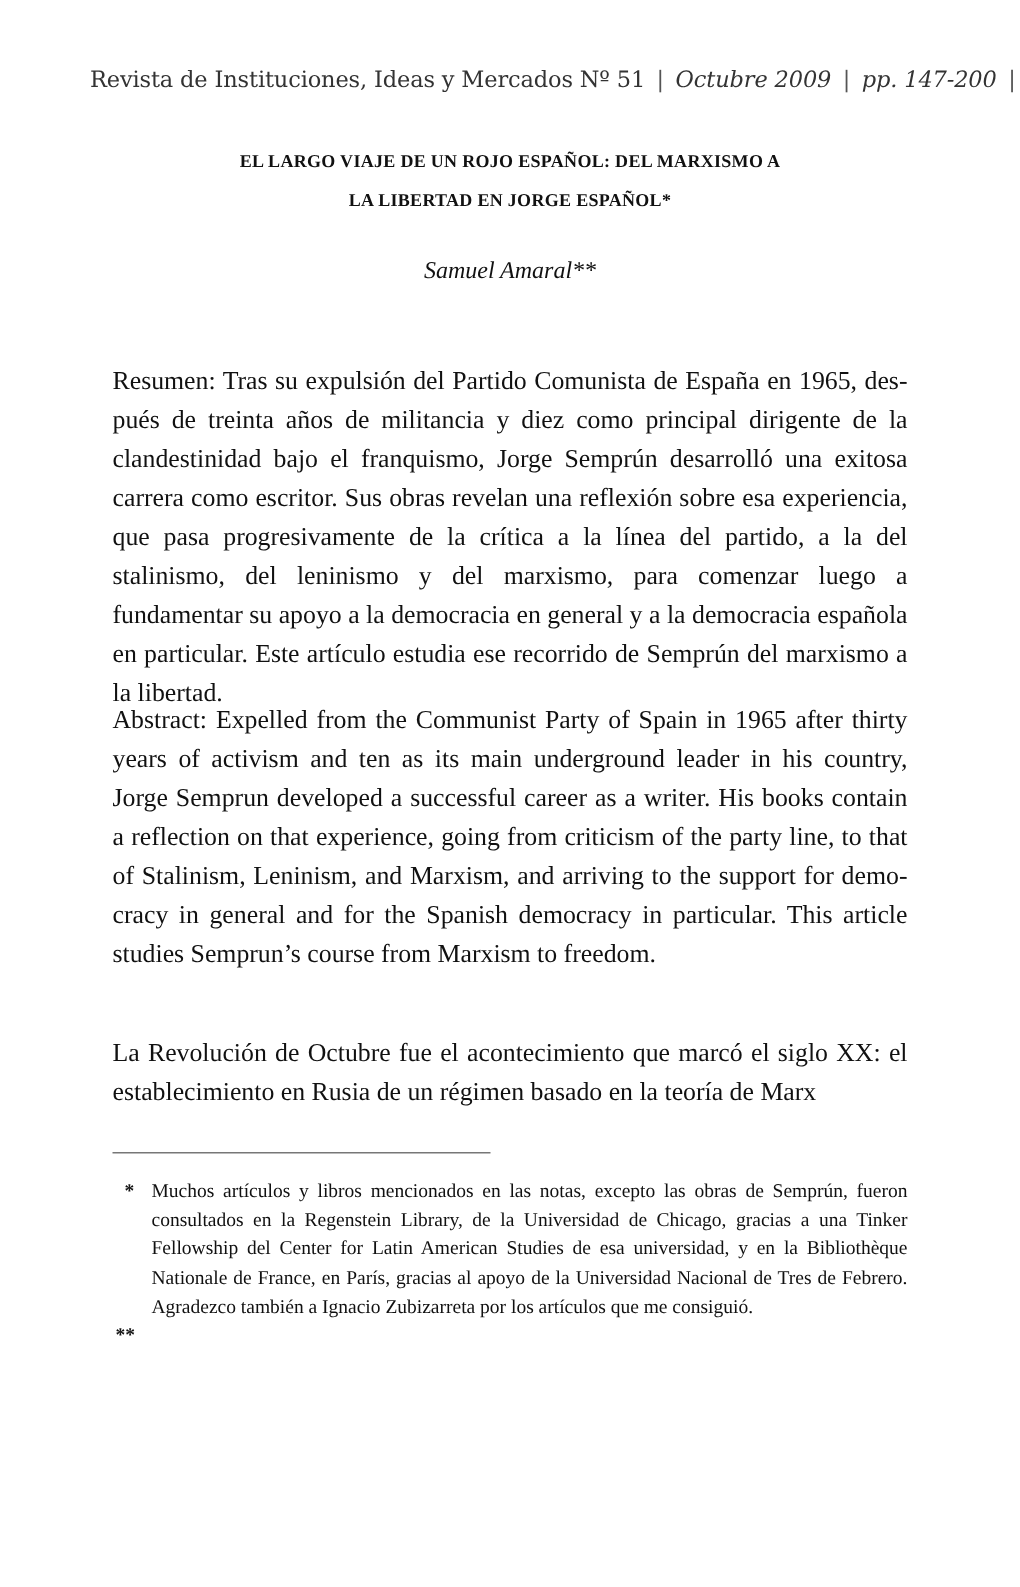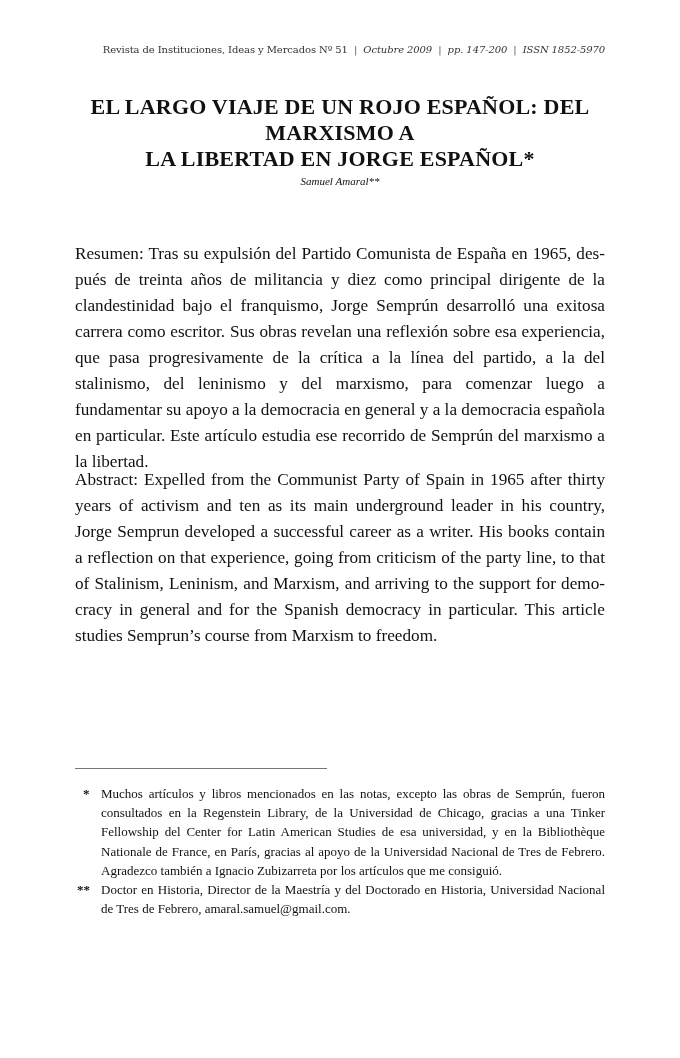--- a/index.html
+++ b/index.html
@@ -3,36 +3,36 @@
 <meta charset="utf-8">
 <style>
   html, body { margin: 0; padding: 0; background: #ffffff; }
   body { width: 680px; height: 1058px; position: relative; overflow: hidden; color: #111111; }
   .page { position: absolute; left: 0; top: 0; width: 680px; height: 1058px; background: #fff; }
 
   .running-head {
     position: absolute; left: 60px; top: 44px; width: 545px;
     text-align: right;
     font-family: "DejaVu Serif", serif;
-    font-size: 10px; color: #333; white-space: nowrap; letter-spacing: -0.1px;
+    font-size: 15px; color: #333; white-space: nowrap; letter-spacing: -0.1px;
   }
   .running-head .it { font-style: italic; }
   .running-head .sep { padding: 0 3px; color: #555; }
 
   .title {
     position: absolute; left: 70px; top: 94px; width: 540px;
     text-align: center;
     font-family: "Liberation Serif", serif;
-    font-weight: bold; font-size: 22px; line-height: 26px; letter-spacing: 0.2px;
+    font-weight: bold; font-size: 12px; line-height: 26px; letter-spacing: 0.2px;
   }
   .author {
     position: absolute; left: 70px; top: 171px; width: 540px;
     text-align: center;
     font-family: "Liberation Serif", serif;
-    font-style: italic; font-size: 11px; line-height: 20px;
+    font-style: italic; font-size: 16px; line-height: 20px;
   }
 
   .para {
     position: absolute; left: 75px; width: 530px;
     font-family: "Liberation Serif", serif;
     font-size: 17.2px; line-height: 26px;
     text-align: justify; hyphens: manual;
   }
   .para .label { font-weight: normal; }
   .resumen { top: 241px; }
@@ -80,26 +80,26 @@
   <div class="author">Samuel Amaral**</div>
 
   <p class="para resumen" style="margin:0;">
     <span class="label">Resumen:</span><span> Tras su expulsión del Partido Comunista de España en 1965, des­pués de treinta años de militancia y diez como principal dirigente de la clandestinidad bajo el franquismo, Jorge Semprún desarrolló una exitosa carrera como escritor. Sus obras revelan una reflexión sobre esa experiencia, que pasa progresivamente de la crítica a la línea del partido, a la del stalinismo, del leninismo y del marxismo, para comenzar luego a fundamentar su apoyo a la democracia en general y a la democracia española en particular. Este artículo estudia ese recorrido de Semprún del marxismo a la libertad.</span>
   </p>
 
   <p class="para abstract" style="margin:0;">
     <span class="label">Abstract:</span><span> Expelled from the Communist Party of Spain in 1965 after thirty years of activism and ten as its main underground leader in his country, Jorge Semprun developed a successful career as a writer. His books contain a reflection on that experience, going from criticism of the party line, to that of Stalinism, Leninism, and Marxism, and arriving to the support for demo­cracy in general and for the Spanish democracy in particular. This article studies Semprun’s course from Marxism to freedom.</span>
   </p>
 
+  <p class="para body-text" style="margin:0;">La Revolución de Octubre fue el acontecimiento que marcó el siglo XX: el establecimiento en Rusia de un régimen basado en la teoría de Marx</p>
 
   <div class="fn-rule"></div>
 
   <div class="footnote fn1">
     <span class="fn-mark">*</span>
     <span>Muchos artículos y libros mencionados en las notas, excepto las obras de Semprún, fueron consultados en la Regenstein Library, de la Universidad de Chicago, gracias a una Tinker Fellowship del Center for Latin American Studies de esa universidad, y en la Bibliothèque Nationale de France, en París, gracias al apoyo de la Universidad Nacional de Tres de Febrero. Agradezco también a Ignacio Zubizarreta por los artículos que me consiguió.</span>
   </div>
 
   <div class="footnote fn2">
     <span class="fn-mark">**</span>
-    <span>Doctor en Historia, Director de la Maestría y del Doctorado en Historia, Universidad Nacional de Tres de Febrero, amaral.samuel@gmail.com.</span>
   </div>
 
 </div>
 
 </body></html>

